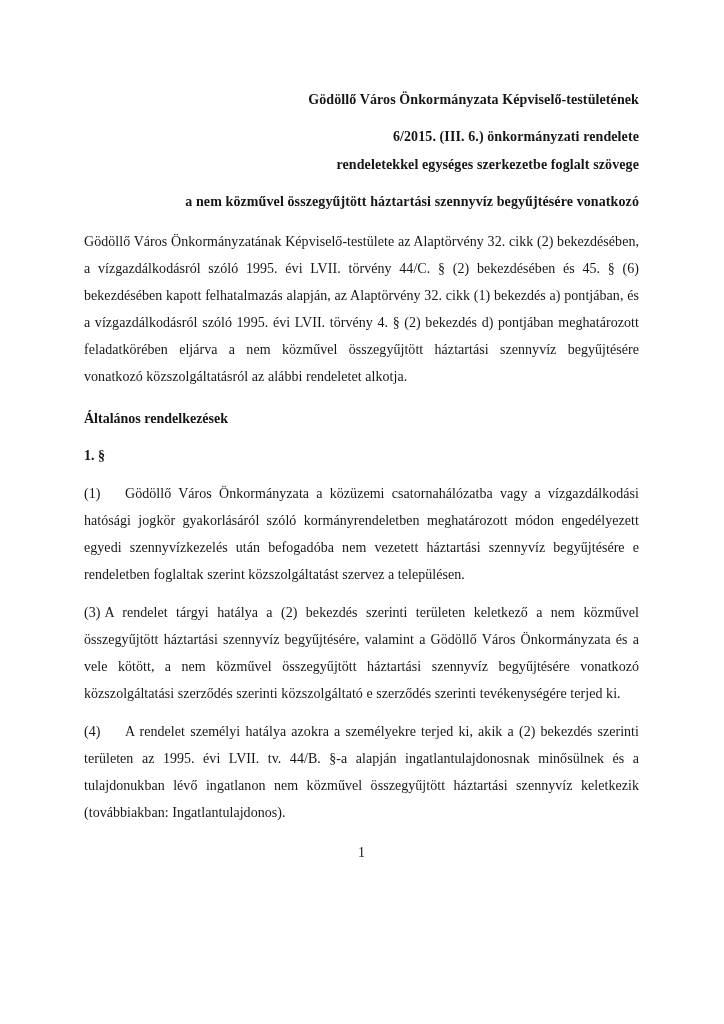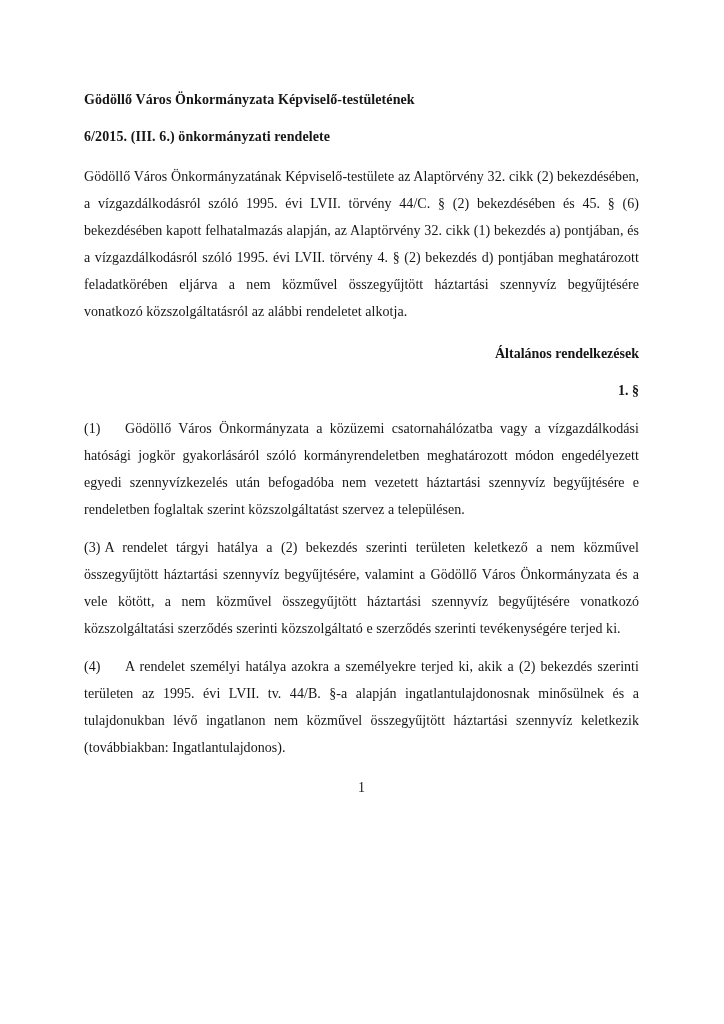--- a/index.html
+++ b/index.html
@@ -15,21 +15,21 @@
     background: #ffffff;
     box-sizing: border-box;
     padding: 86px 85px 0 84px;
     font-family: "Liberation Serif", "DejaVu Serif", serif;
     color: #161616;
     font-size: 14px;
     overflow: hidden;
   }
   
   .title-block {
-    text-align: left;
+    text-align: right;
     font-weight: bold;
   }
   .t-line {
     line-height: 28px;
     letter-spacing: 0.1px;
   }
   .t-line.new-para {
     margin-top: 9px;
   }
   
@@ -39,21 +39,21 @@
     text-align: justify;
     line-height: 27px;
     letter-spacing: 0.05px;
   }
   .body-par.preamble {
     margin-top: 12px;
   }
   .center-heading {
     margin: 0;
     margin-top: 15px;
-    text-align: right;
+    text-align: left;
     font-weight: bold;
     font-size: 14px;
     line-height: 27px;
   }
   .center-heading.article {
     margin-top: 10px;
   }
   .marker {
     white-space: pre;
   }
@@ -71,20 +71,22 @@
   }
 </style>
 </head>
 <body>
 
 <div class="page">
 
   <header class="title-block">
     <div class="t-line">Gödöllő Város Önkormányzata Képviselő-testületének</div>
     <div class="t-line new-para">6/2015. (III. 6.) önkormányzati rendelete</div>
+    <div class="t-line">rendeletekkel egységes szerkezetbe foglalt szövege</div>
+    <div class="t-line new-para">a nem közművel összegyűjtött háztartási szennyvíz begyűjtésére vonatkozó</div>
   </header>
 
   <p class="body-par preamble">Gödöllő Város Önkormányzatának Képviselő-testülete az Alaptörvény 32. cikk (2) bekezdésében, a vízgazdálkodásról szóló 1995. évi LVII. törvény 44/C. § (2) bekezdésében és 45. § (6) bekezdésében kapott felhatalmazás alapján, az Alaptörvény 32. cikk (1) bekezdés a) pontjában, és a vízgazdálkodásról szóló 1995. évi LVII. törvény 4. § (2) bekezdés d) pontjában meghatározott feladatkörében eljárva a nem közművel összegyűjtött háztartási szennyvíz begyűjtésére vonatkozó közszolgáltatásról az alábbi rendeletet alkotja.</p>
 
   <h2 class="center-heading">Általános rendelkezések</h2>
 
   <h3 class="center-heading article">1. §</h3>
 
   <p class="body-par"><span class="marker tab">(1)</span><span>Gödöllő Város Önkormányzata a közüzemi csatornahálózatba vagy a vízgazdálkodási hatósági jogkör gyakorlásáról szóló kormányrendeletben meghatározott módon engedélyezett egyedi szennyvízkezelés után befogadóba nem vezetett háztartási szennyvíz begyűjtésére e rendeletben foglaltak szerint közszolgáltatást szervez a településen.</span></p>
 

